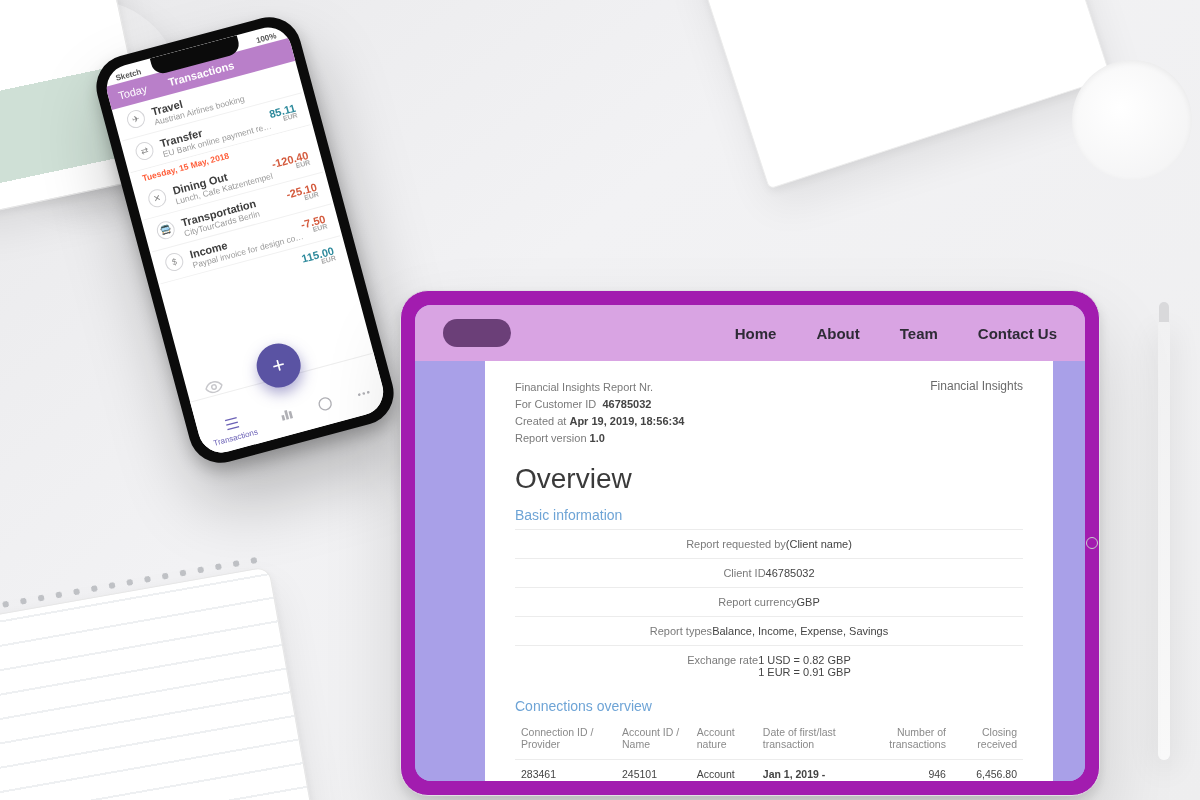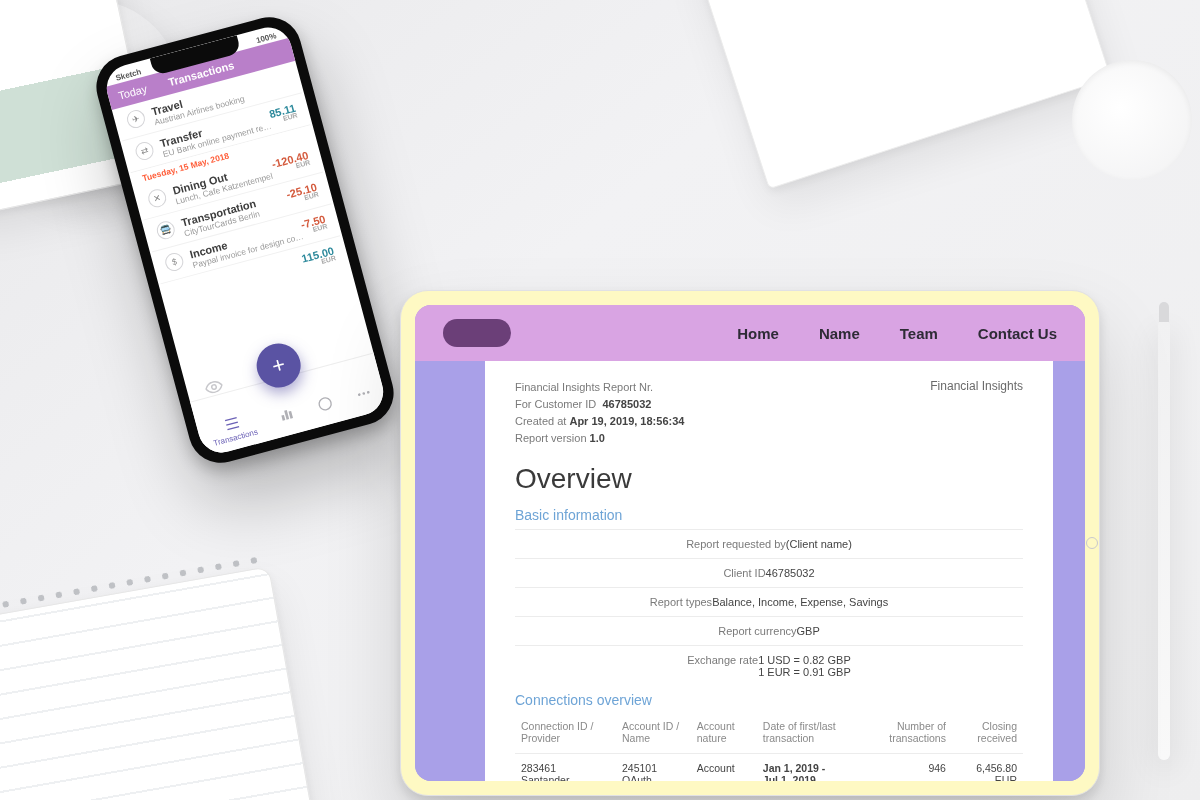--- a/index.html
+++ b/index.html
@@ -67,39 +67,39 @@
   .ph-tabs .tab{display:flex;flex-direction:column;align-items:center;gap:2px}
   .ph-tabs .tab.active{color:#6b61b6}
   .ph-tabs svg{width:16px;height:16px}
   .fab{position:absolute;bottom:48px;left:50%;transform:translateX(-50%);width:44px;height:44px;border-radius:50%;
     background:#5a53a3;color:#fff;display:flex;align-items:center;justify-content:center;font-size:22px;font-weight:300;
     box-shadow:0 6px 14px rgba(90,83,163,.5)}
   .eye{position:absolute;bottom:56px;left:18px;color:#c8c8cc}
 
   
   .tablet{position:absolute;left:400px;top:290px;width:700px;height:506px;border-radius:28px;
-    background:#fef9c3;border:1px solid #e1e1e4;box-shadow:0 40px 80px rgba(0,0,0,.14),0 6px 12px rgba(0,0,0,.12)}
+    background:#a21caf;border:1px solid #e1e1e4;box-shadow:0 40px 80px rgba(0,0,0,.14),0 6px 12px rgba(0,0,0,.12)}
   .tablet .screen{position:absolute;inset:14px;border-radius:16px;background:var(--lavender);overflow:hidden}
   .home-btn{position:absolute;right:1px;top:50%;transform:translateY(-50%);width:12px;height:12px;border-radius:50%;border:1px solid #c9c9cd}
 
   
   .navbar{height:56px;background:#d9a4e3;display:flex;align-items:center;padding:0 28px;gap:40px}
   .brand{width:68px;height:28px;border-radius:14px;background:var(--darkplum)}
   .nav-spacer{flex:1}
   .nav-link{font-weight:700;color:#2e2b36;font-size:15px}
 
   .doc-wrap{display:flex}
   .gutter{width:70px;flex:none;background:var(--lavender)}
   .doc{flex:1;background:#fff;padding:18px 30px 40px;font-size:11px;color:#444;min-height:480px}
 
   .doc-head{display:flex;justify-content:space-between;align-items:flex-start}
   .meta{color:#7a7a7a;line-height:1.55}
   .meta b{color:#444;font-weight:700}
   .doc-title{font-size:28px;font-weight:400;color:#3a3a3a;margin:16px 0 12px}
-  .sec-title{color:var(--blue-heading);font-size:14px;font-weight:500;margin:6px 0 6px}
+  .sec-title{color:var(--blue-heading);font-size:14px;font-weight:500;margin:12px 0 6px}
 
   .kv{display:flex;justify-content:center;padding:8px 0;border-top:1px solid #ececec;font-size:11px}
   .kv:first-of-type{border-top:1px solid #ececec}
   .kv .k{color:#7a7a7a}
   .kv .v{text-align:right;font-weight:400;color:#444;white-space:pre-line}
 
   table.conn{width:100%;border-collapse:collapse;font-size:10.5px;margin-top:6px}
   table.conn th{color:#8a8a8a;font-weight:500;text-align:left;padding:6px 6px 9px;border-bottom:1px solid #ececec;vertical-align:top}
   table.conn td{padding:8px 6px;border-bottom:1px solid #f2f2f2;vertical-align:top;white-space:pre-line}
   table.conn td.num,table.conn th.num{text-align:right}
@@ -244,21 +244,21 @@
 </div>
 
 <div class="tablet">
   <div class="home-btn"></div>
   <div class="screen">
 
     <div class="navbar">
       <div class="brand"></div>
       <div class="nav-spacer"></div>
       <div class="nav-link">Home</div>
-      <div class="nav-link">Name</div>
+      <div class="nav-link">About</div>
       <div class="nav-link">Team</div>
       <div class="nav-link">Contact Us</div>
     </div>
 
     <div class="doc-wrap">
       <div class="gutter"></div>
 
       <div class="doc">
 
         <div class="doc-head">
@@ -286,26 +286,26 @@
 
         <div class="kv">
           <span class="k">Report requested by</span>
           <span class="v">(Client name)</span>
         </div>
         <div class="kv">
           <span class="k">Client ID</span>
           <span class="v">46785032</span>
         </div>
         <div class="kv">
+          <span class="k">Report currency</span>
+          <span class="v">GBP</span>
+        </div>
+        <div class="kv">
           <span class="k">Report types</span>
           <span class="v">Balance, Income, Expense, Savings</span>
-        </div>
-        <div class="kv">
-          <span class="k">Report currency</span>
-          <span class="v">GBP</span>
         </div>
         <div class="kv">
           <span class="k">Exchange rate</span>
           <span class="v">1 USD = 0.82 GBP
 1 EUR = 0.91 GBP</span>
         </div>
 
         <div class="sec-title">Connections overview</div>
 
         <table class="conn">

